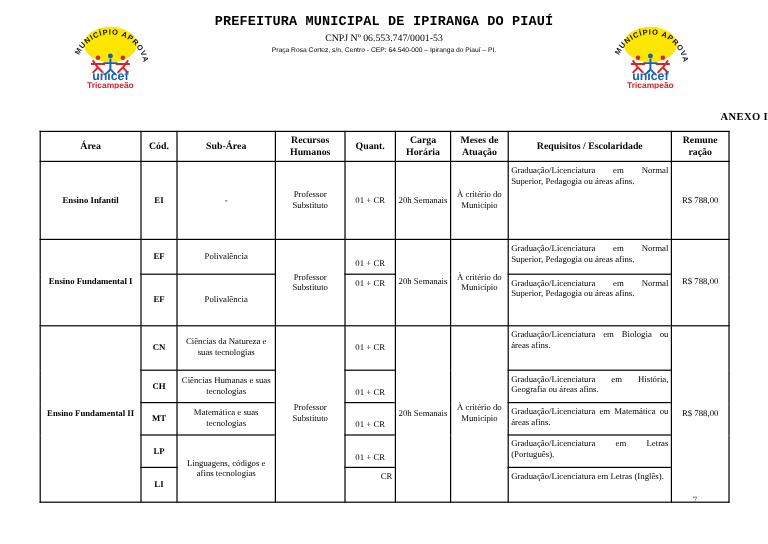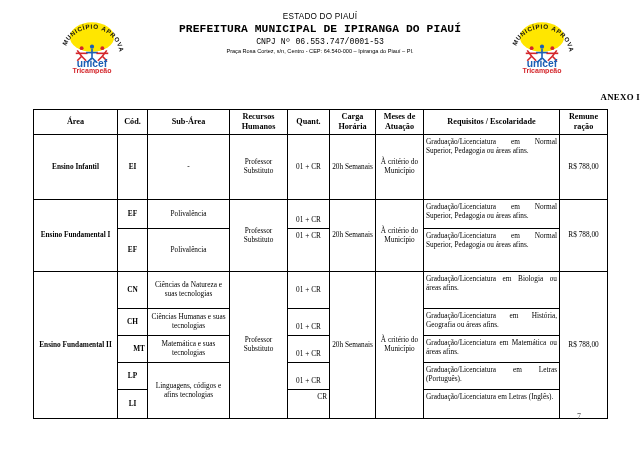--- a/index.html
+++ b/index.html
@@ -47,21 +47,21 @@
     letter-spacing: 0.2px;
   }
   .hdr-line2 {
     font-family: Liberation Mono, monospace;
     font-size: 11.3px;
     font-weight: bold;
     letter-spacing: 0.1px;
     margin-top: 1px;
   }
   .hdr-line3 {
-    font-family: Liberation Mono, monospace;
+    font-family: Liberation Serif, serif;
     font-size: 8.2px;
     margin-top: 1px;
     text-align: center;
   }
   .hdr-line4 {
     font-family: "Liberation Sans", "DejaVu Sans", sans-serif;
     font-size: 5.6px;
     margin-top: 1.5px;
   }
   .hdr-line5 {
@@ -212,21 +212,20 @@
         <circle cx="36" cy="49" r="2.6" fill="#d4262b" stroke="none"></circle>
         <circle cx="50" cy="47" r="2.8" fill="#1c5fb5" stroke="none"></circle>
         <circle cx="64" cy="49" r="2.6" fill="#d4262b" stroke="none"></circle>
       </g>
       <text x="50" y="74" text-anchor="middle" font-family="Liberation Sans, sans-serif" font-size="14" font-weight="bold" fill="#1c5fb5">unicef</text>
       <text x="50" y="83" text-anchor="middle" font-family="Liberation Sans, sans-serif" font-size="9.5" font-weight="bold" fill="#d4262b">Tricampeão</text>
     </svg>
   </div>
 
   <div class="header-text">
-    <div class="hdr-line1">ESTADO DO PIAUÍ</div>
     <div class="hdr-line2">PREFEITURA MUNICIPAL DE IPIRANGA DO PIAUÍ</div>
     <div class="hdr-line3">CNPJ Nº 06.553.747/0001-53</div>
     <div class="hdr-line4">Praça Rosa Cortez, s/n, Centro - CEP: 64.540-000 – Ipiranga do Piauí – PI.</div>
   </div>
 </div>
 
 <div class="anexo-title">ANEXO I</div>
 
 <div class="table-wrap">
 <table class="anexo">
@@ -297,21 +296,21 @@
       <td class="j" style="vertical-align:top;">Graduação/Licenciatura em Biologia ou áreas afins.</td>
       <td class="c" rowspan="5">R$ 788,00</td>
     </tr>
     <tr>
       <td class="b" style="height:20px;">CH</td>
       <td class="c">Ciências Humanas e suas tecnologias</td>
       <td class="c" style="vertical-align:bottom;">01 + CR</td>
       <td class="j" style="vertical-align:top;">Graduação/Licenciatura em História, Geografia ou áreas afins.</td>
     </tr>
     <tr>
-      <td class="b" style="height:20px;text-align:right;">MT</td>
+      <td class="b" style="height:20px;">MT</td>
       <td class="c">Matemática e suas tecnologias</td>
       <td class="c" style="vertical-align:bottom;">01 + CR</td>
       <td class="j" style="vertical-align:top;">Graduação/Licenciatura em Matemática ou áreas afins.</td>
     </tr>
     <tr>
       <td class="b" style="height:20px;">LP</td>
       <td class="c" rowspan="2">Linguagens, códigos e afins tecnologias</td>
       <td class="c" style="vertical-align:bottom;">01 + CR</td>
       <td class="j" style="vertical-align:top;">Graduação/Licenciatura em Letras (Português).</td>
     </tr>

